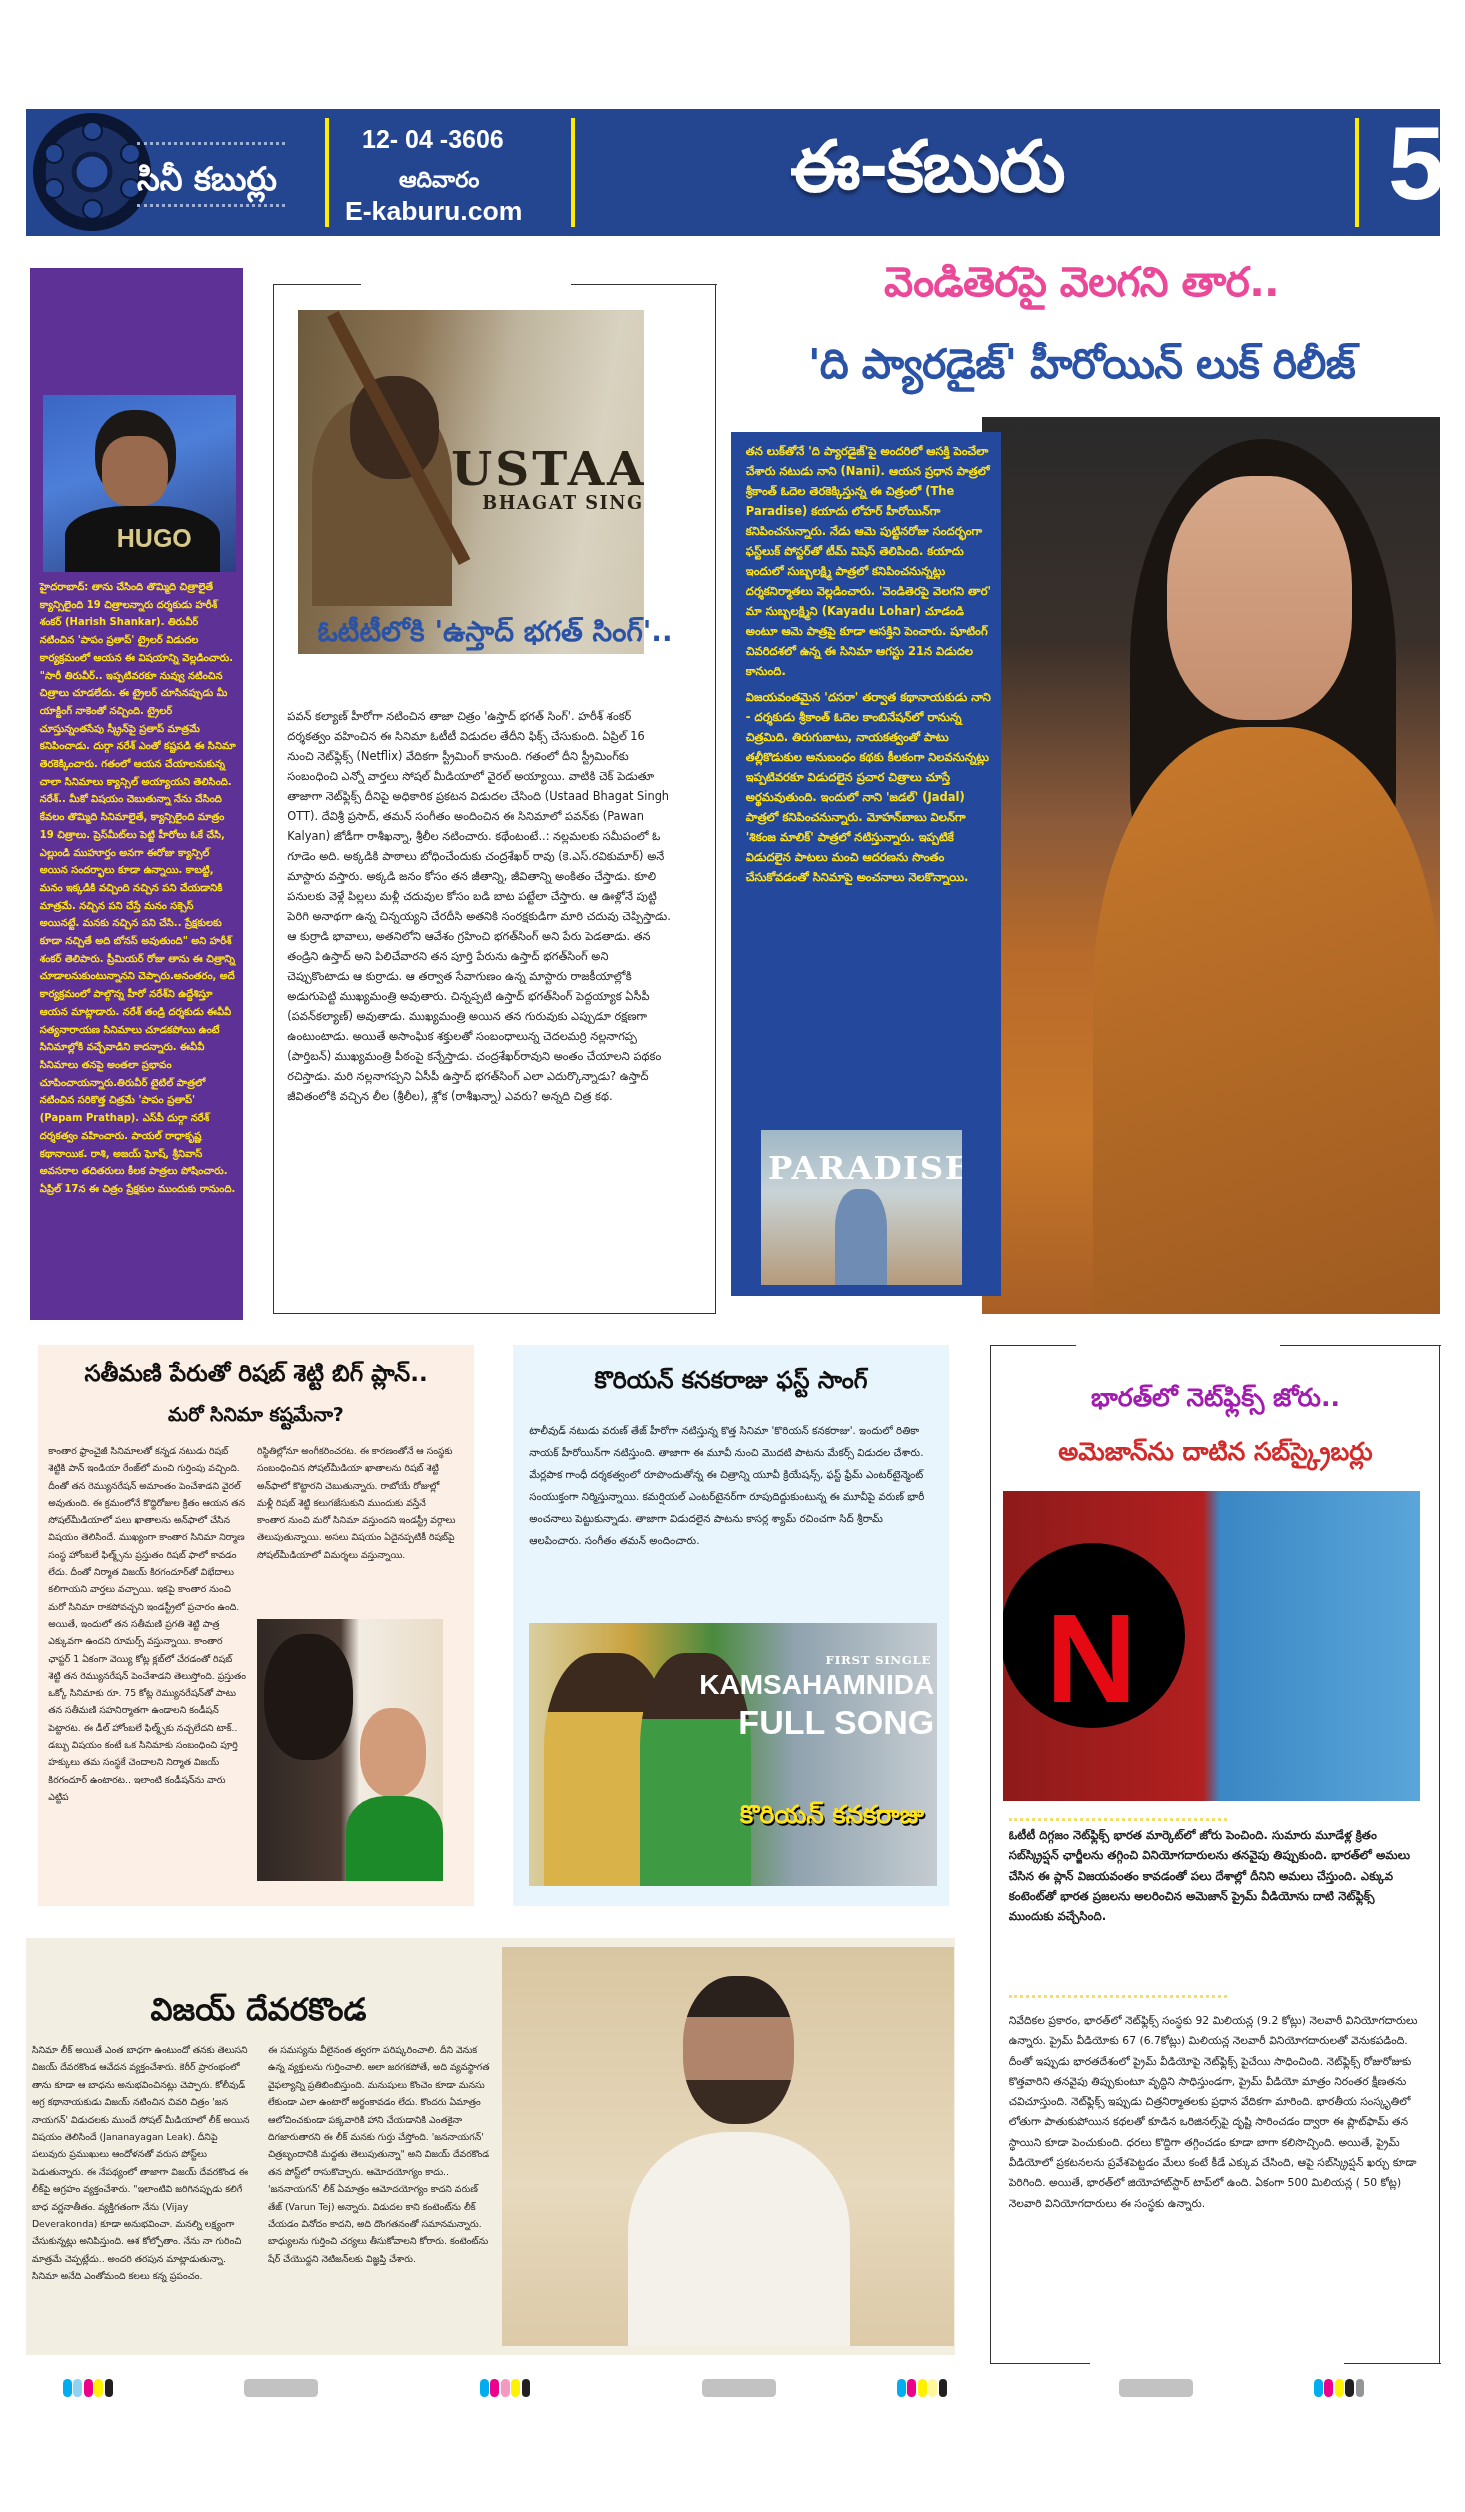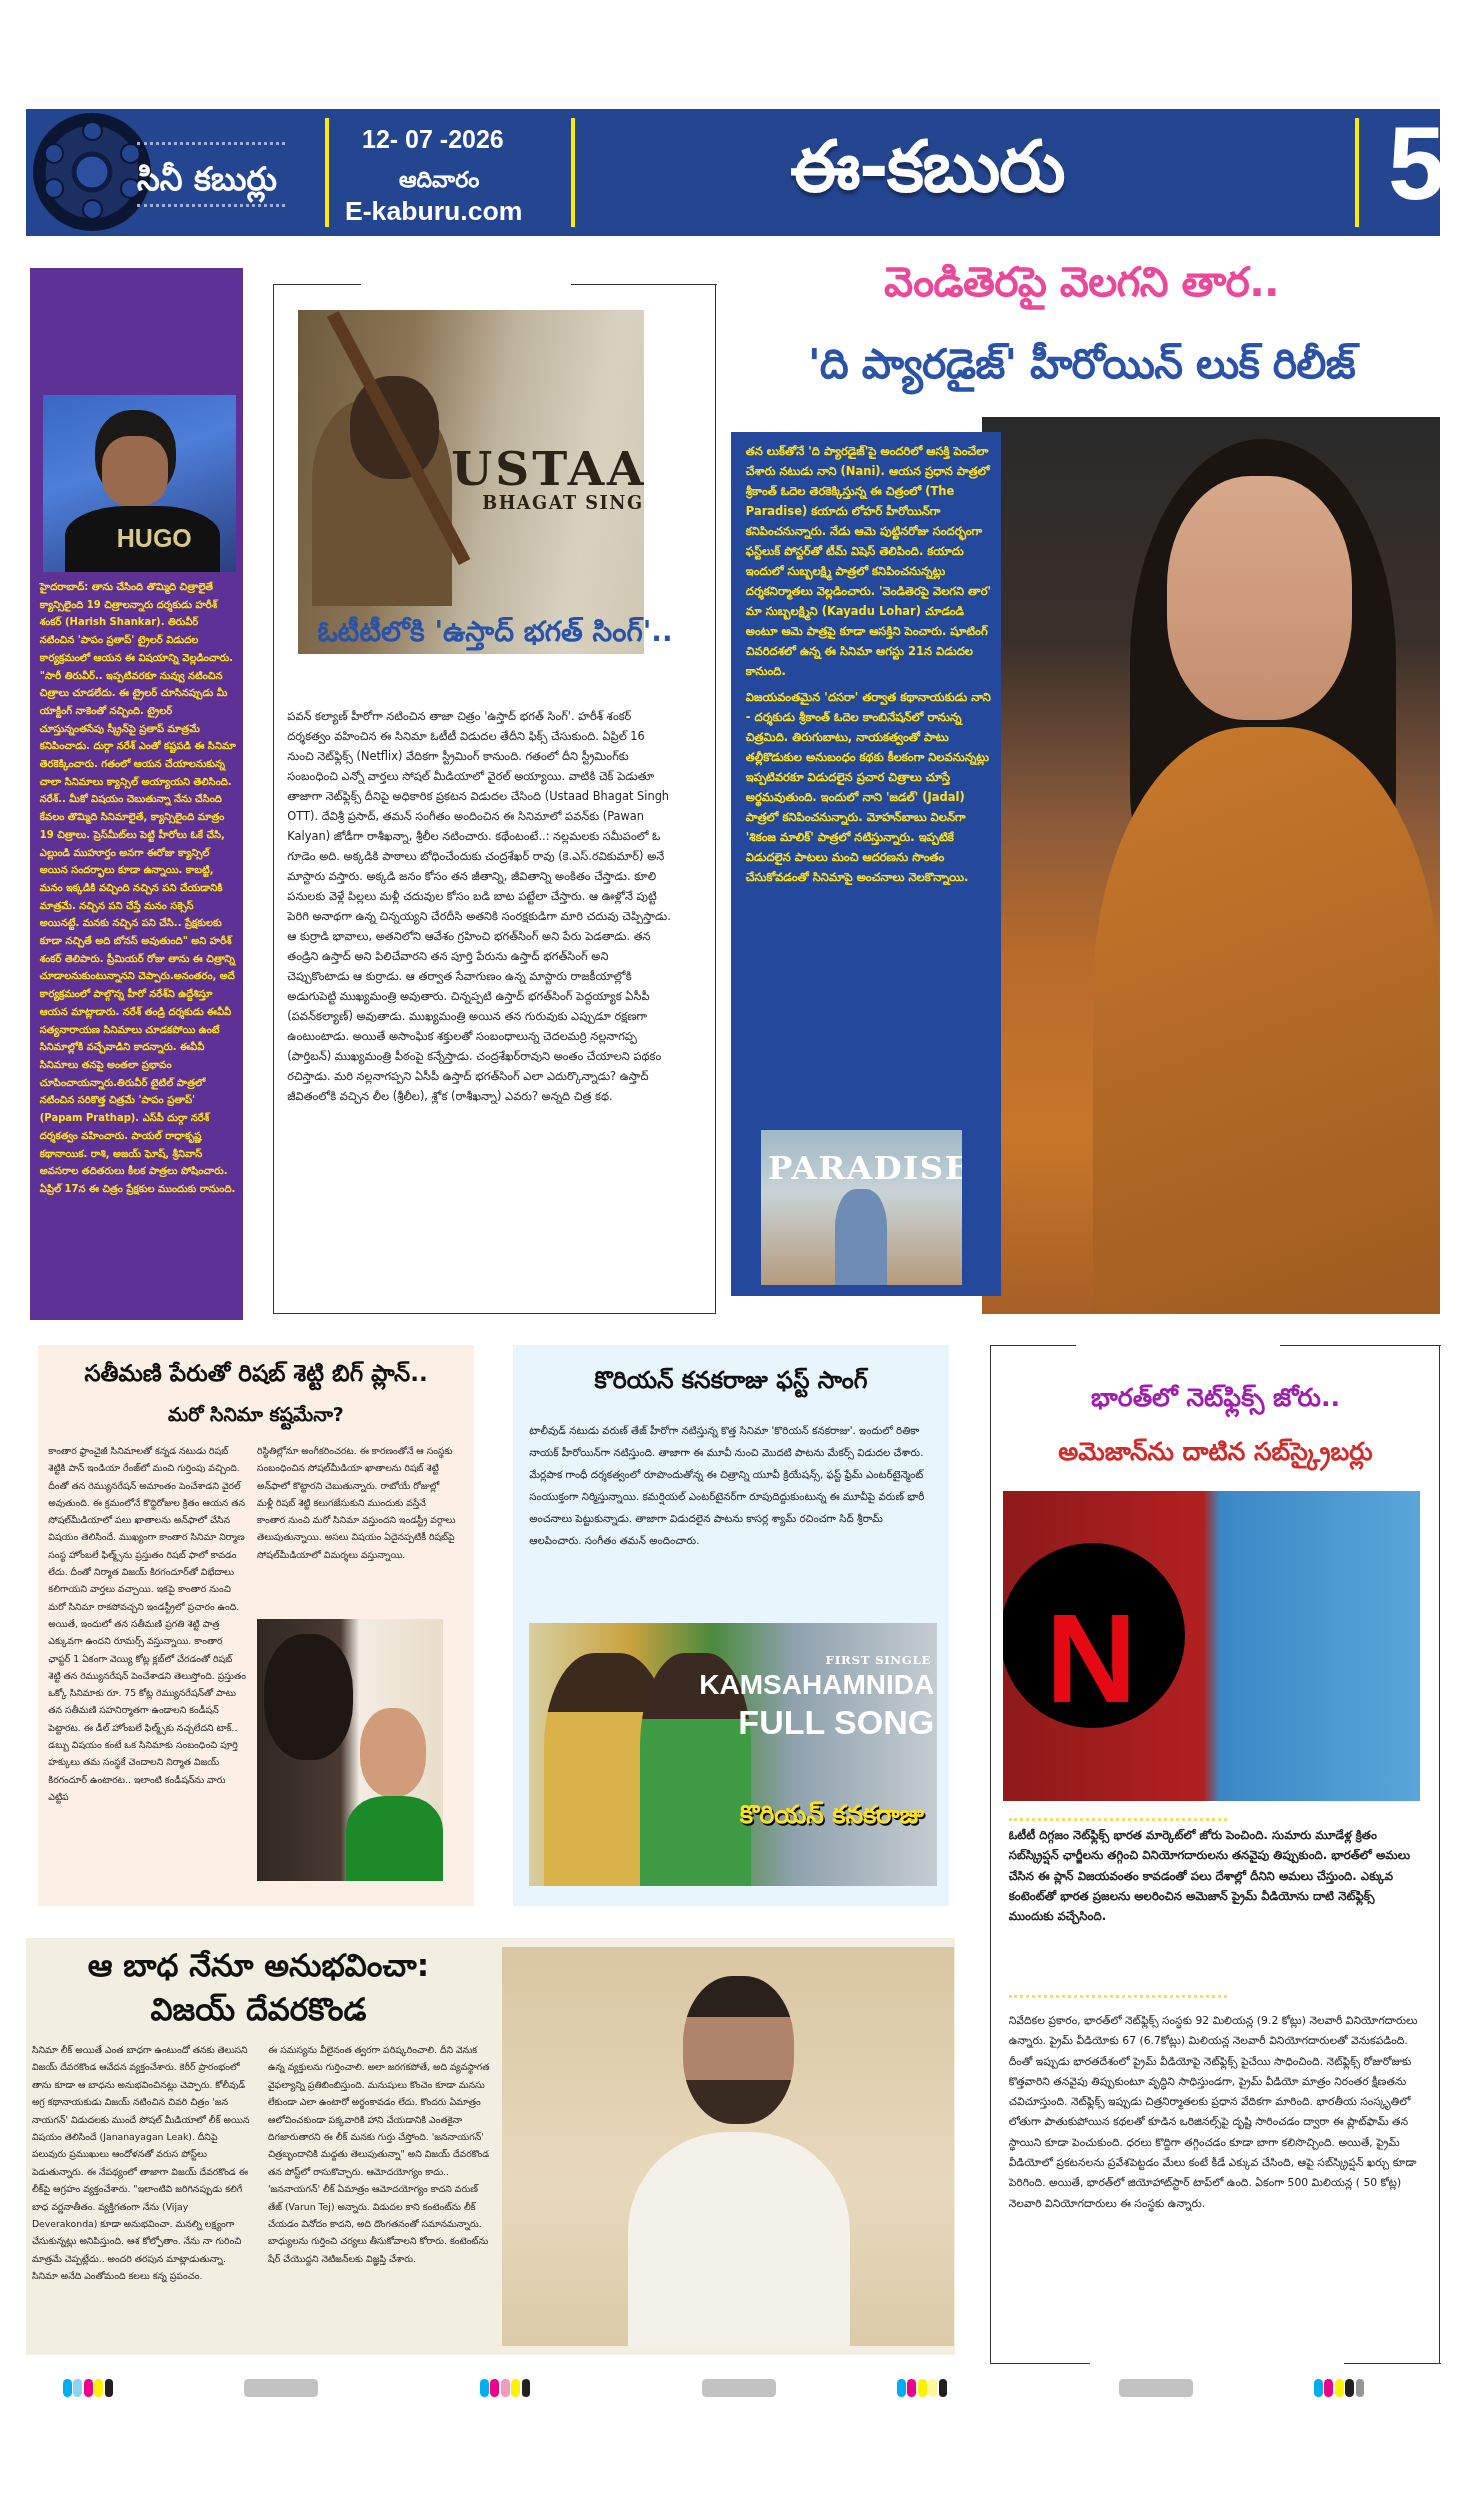--- a/index.html
+++ b/index.html
@@ -102,21 +102,21 @@
     <div class="reel-hole" style="left:49px;top:86px"></div>
     <div class="reel-hole" style="left:10.3px;top:29.5px"></div>
     <div class="reel-hole" style="left:87px;top:29.5px"></div>
     <div class="reel-hole" style="left:10.3px;top:65px"></div>
     <div class="reel-hole" style="left:87px;top:65px"></div>
   </div>
   <div class="dots" style="left:111px;top:32.5px;width:148px"></div>
   <div class="dots" style="left:111px;top:95px;width:148px"></div>
   <div id="brand-left" class="abs te">సినీ కబుర్లు</div>
   <div class="ybar" style="left:299px;top:8.9px;height:109px"></div>
-  <div id="date" class="abs">12- 07 -2026</div>
+  <div id="date" class="abs">12- 04 -3606</div>
   <div id="weekday" class="abs te">ఆదివారం</div>
   <div id="site" class="abs">E-kaburu.com</div>
   <div class="ybar" style="left:545px;top:8.9px;height:109px"></div>
   <div id="brand-center" class="abs te">ఈ-కబురు</div>
   <div class="ybar" style="left:1329px;top:8.9px;height:109px"></div>
   <div id="page-num" class="abs">5</div>
 </div>
 
 <div id="harish" class="abs">
   <div id="harish-photo" class="abs">
@@ -197,21 +197,20 @@
   </div>
   <div class="dotline" style="left:17.7px;top:473px;width:218px"></div>
   <div id="netflix-lead" class="abs te">ఓటీటీ దిగ్గజం నెట్‌ఫ్లిక్స్ భారత మార్కెట్‌లో జోరు పెంచింది. సుమారు మూడేళ్ల క్రితం సబ్‌స్క్రిప్షన్ ఛార్జీలను తగ్గించి వినియోగదారులను తనవైపు తిప్పుకుంది. భారత్‌లో అమలు చేసిన ఈ ప్లాన్ విజయవంతం కావడంతో పలు దేశాల్లో దీనిని అమలు చేస్తుంది. ఎక్కువ కంటెంట్‌తో భారత ప్రజలను అలరించిన అమెజాన్ ప్రైమ్ వీడియోను దాటి నెట్‌ఫ్లిక్స్ ముందుకు వచ్చేసింది.</div>
   <div class="dotline" style="left:17.7px;top:650px;width:218px"></div>
   <div id="netflix-body" class="abs te">నివేదికల ప్రకారం, భారత్‌లో నెట్‌ఫ్లిక్స్ సంస్థకు 92 మిలియన్ల (9.2 కోట్లు) నెలవారీ వినియోగదారులు ఉన్నారు. ప్రైమ్ వీడియోకు 67 (6.7కోట్లు) మిలియన్ల నెలవారీ వినియోగదారులతో వెనుకపడింది. దీంతో ఇప్పుడు భారతదేశంలో ప్రైమ్ వీడియోపై నెట్‌ఫ్లిక్స్ పైచేయి సాధించింది. నెట్‌ఫ్లిక్స్ రోజురోజుకు కొత్తవారిని తనవైపు తిప్పుకుంటూ వృద్ధిని సాధిస్తుండగా, ప్రైమ్ వీడియో మాత్రం నిరంతర క్షీణతను చవిచూస్తుంది. నెట్‌ఫ్లిక్స్ ఇప్పుడు చిత్రనిర్మాతలకు ప్రధాన వేదికగా మారింది. భారతీయ సంస్కృతిలో లోతుగా పాతుకుపోయిన కథలతో కూడిన ఒరిజినల్స్‌పై దృష్టి సారించడం ద్వారా ఈ ప్లాట్‌ఫామ్ తన స్థాయిని కూడా పెంచుకుంది. ధరలు కొద్దిగా తగ్గించడం కూడా బాగా కలిసొచ్చింది. అయితే, ప్రైమ్ వీడియోలో ప్రకటనలను ప్రవేశపెట్టడం మేలు కంటే కీడే ఎక్కువ చేసింది, ఆపై సబ్‌స్క్రిప్షన్ ఖర్చు కూడా పెరిగింది. అయితే, భారత్‌లో జియోహాట్‌స్టార్ టాప్‌లో ఉంది. ఏకంగా 500 మిలియన్ల ( 50 కోట్ల) నెలవారి వినియోగదారులు ఈ సంస్థకు ఉన్నారు.</div>
   <div class="box-topline" style="left:-1.1px;top:1018px;width:100px"></div>
   <div class="box-topline" style="left:353px;top:1018px;width:97px"></div>
 </div>
 
 <div id="vijay" class="abs">
-  <div id="vijay-h1" class="abs te">ఆ బాధ నేనూ అనుభవించా:</div>
   <div id="vijay-h2" class="abs te">విజయ్ దేవరకొండ</div>
   <div id="vijay-col1" class="abs te">సినిమా లీక్ అయితే ఎంత బాధగా ఉంటుందో తనకు తెలుసని విజయ్ దేవరకొండ ఆవేదన వ్యక్తంచేశారు. కెరీర్ ప్రారంభంలో తాను కూడా ఆ బాధను అనుభవించినట్లు చెప్పారు. కోలీవుడ్ అగ్ర కథానాయకుడు విజయ్ నటించిన చివరి చిత్రం 'జన నాయగన్' విడుదలకు ముందే సోషల్ మీడియాలో లీక్ అయిన విషయం తెలిసిందే (Jananayagan Leak). దీనిపై పలువురు ప్రముఖులు ఆందోళనతో వరుస పోస్ట్‌లు పెడుతున్నారు. ఈ నేపథ్యంలో తాజాగా విజయ్ దేవరకొండ ఈ లీక్‌పై ఆగ్రహం వ్యక్తంచేశారు. "ఇలాంటివి జరిగినప్పుడు కలిగే బాధ వర్ణనాతీతం. వ్యక్తిగతంగా నేను (Vijay Deverakonda) కూడా అనుభవించా. మనల్ని లక్ష్యంగా చేసుకున్నట్లు అనిపిస్తుంది. ఆశ కోల్పోతాం. నేను నా గురించి మాత్రమే చెప్పట్లేదు.. అందరి తరపున మాట్లాడుతున్నా. సినిమా అనేది ఎంతోమంది కలలు కన్న ప్రపంచం.</div>
   <div id="vijay-col2" class="abs te">ఈ సమస్యను వీలైనంత త్వరగా పరిష్కరించాలి. దీని వెనుక ఉన్న వ్యక్తులను గుర్తించాలి. అలా జరగకపోతే, అది వ్యవస్థాగత వైఫల్యాన్ని ప్రతిబింబిస్తుంది. మనుషులు కొంచెం కూడా మనసు లేకుండా ఎలా ఉంటారో అర్థంకావడం లేదు. కొందరు ఏమాత్రం ఆలోచించకుండా పక్కవారికి హాని చేయడానికి ఎంతకైనా దిగజారుతారని ఈ లీక్ మనకు గుర్తు చేస్తోంది. 'జననాయగన్' చిత్రబృందానికి మద్దతు తెలుపుతున్నా" అని విజయ్ దేవరకొండ తన పోస్ట్‌లో రాసుకొచ్చారు. ఆమోదయోగ్యం కాదు.. 'జననాయగన్' లీక్ ఏమాత్రం ఆమోదయోగ్యం కాదని వరుణ్ తేజ్ (Varun Tej) అన్నారు. విడుదల కాని కంటెంట్‌ను లీక్ చేయడం వినోదం కాదని, అది దొంగతనంతో సమానమన్నారు. బాధ్యులను గుర్తించి చర్యలు తీసుకోవాలని కోరారు. కంటెంట్‌ను షేర్ చేయొద్దని నెటిజన్‌లకు విజ్ఞప్తి చేశారు.</div>
   <div id="vijay-photo" class="abs">
     <div id="vijay-shirt"></div>
     <div id="vijay-head"></div>
   </div>
 </div>
 
 <div class="cmark" style="left:63px">

